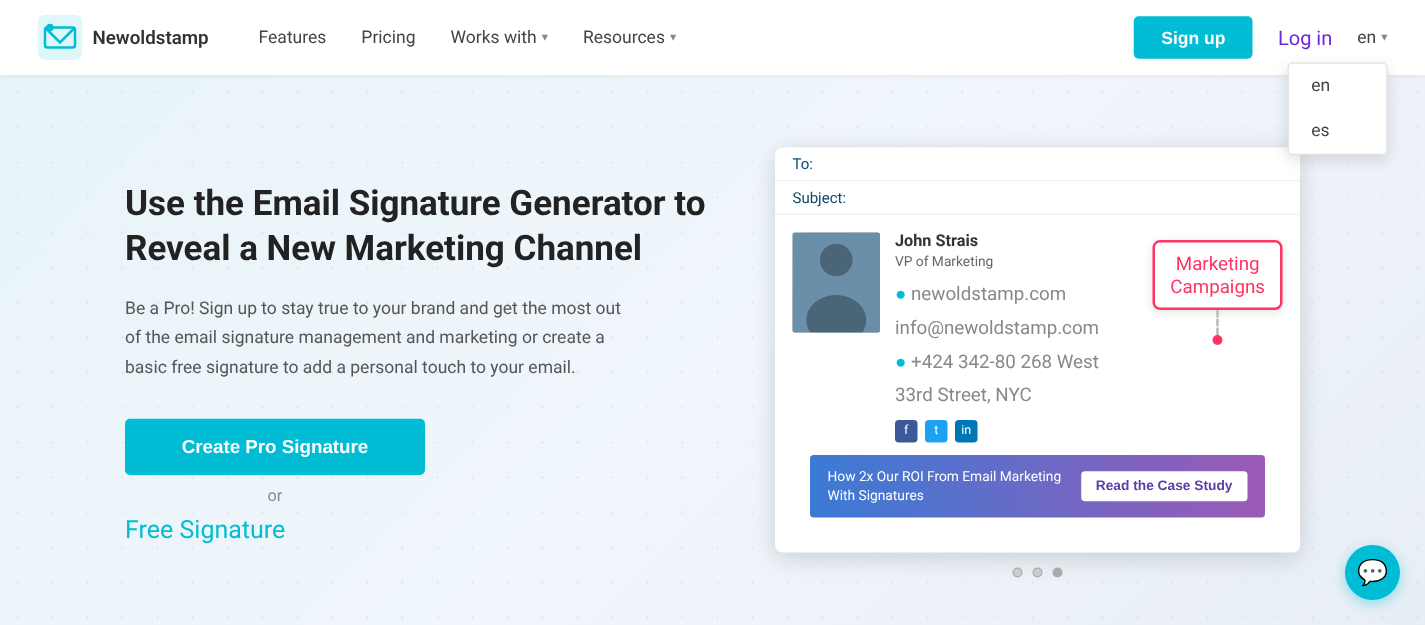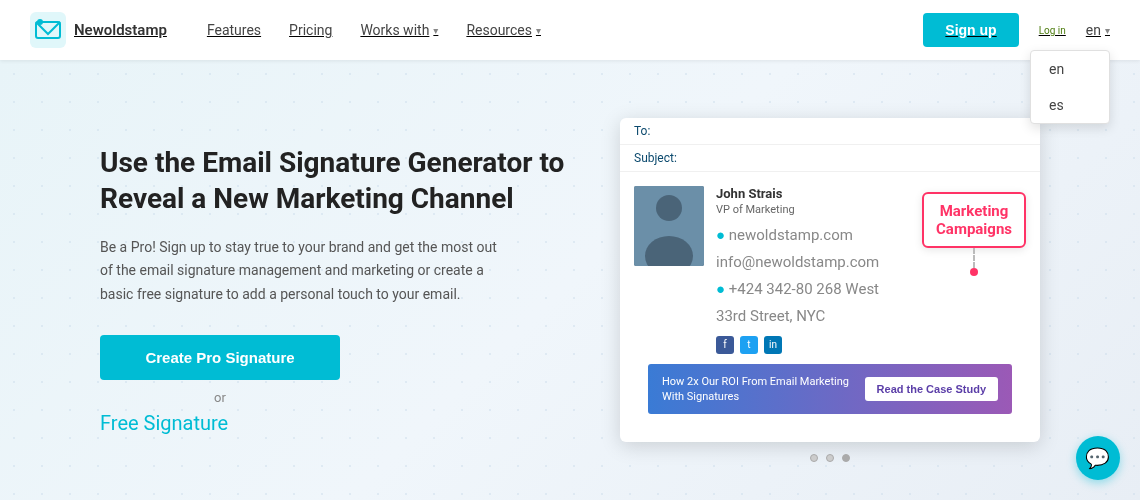--- a/index.html
+++ b/index.html
@@ -8,21 +8,20 @@
     
     .navbar {
       background: #fff;
       height: 60px;
       display: flex;
       align-items: center;
       padding: 0 30px;
       box-shadow: 0 1px 4px rgba(0,0,0,0.08);
       position: relative;
       z-index: 100;
-      text-decoration: underline;
     }
     .logo-area {
       display: flex;
       align-items: center;
       gap: 8px;
       margin-right: 40px;
     }
     .logo-icon {
       width: 36px;
       height: 36px;
@@ -60,22 +59,22 @@
       background: #00bcd4;
       color: #fff;
       border: none;
       padding: 9px 22px;
       border-radius: 4px;
       font-size: 14px;
       font-weight: 600;
       cursor: pointer;
     }
     .login-link {
-      font-size: 10px;
-      color: #4d7c0f;
+      font-size: 16px;
+      color: #6d28d9;
       cursor: pointer;
     }
     .lang-selector {
       display: flex;
       align-items: center;
       gap: 4px;
       font-size: 14px;
       color: #444;
       cursor: pointer;
       position: relative;
@@ -251,21 +250,21 @@
     }
     .fb { background: #3b5998; }
     .tw { background: #1da1f2; }
     .li { background: #0077b5; }
     .marketing-label {
       background: #fff;
       border: 2px solid #ff3366;
       border-radius: 6px;
       padding: 8px 12px;
       font-size: 15px;
-      font-weight: 700;
+      font-weight: 400;
       color: #ff3366;
       text-align: center;
       line-height: 1.2;
       box-shadow: 0 2px 8px rgba(0,0,0,0.1);
     }
 
     .email-banner {
       margin: 0 14px 14px;
       background: linear-gradient(90deg, #3a7bd5, #9b59b6);
       border-radius: 3px;

